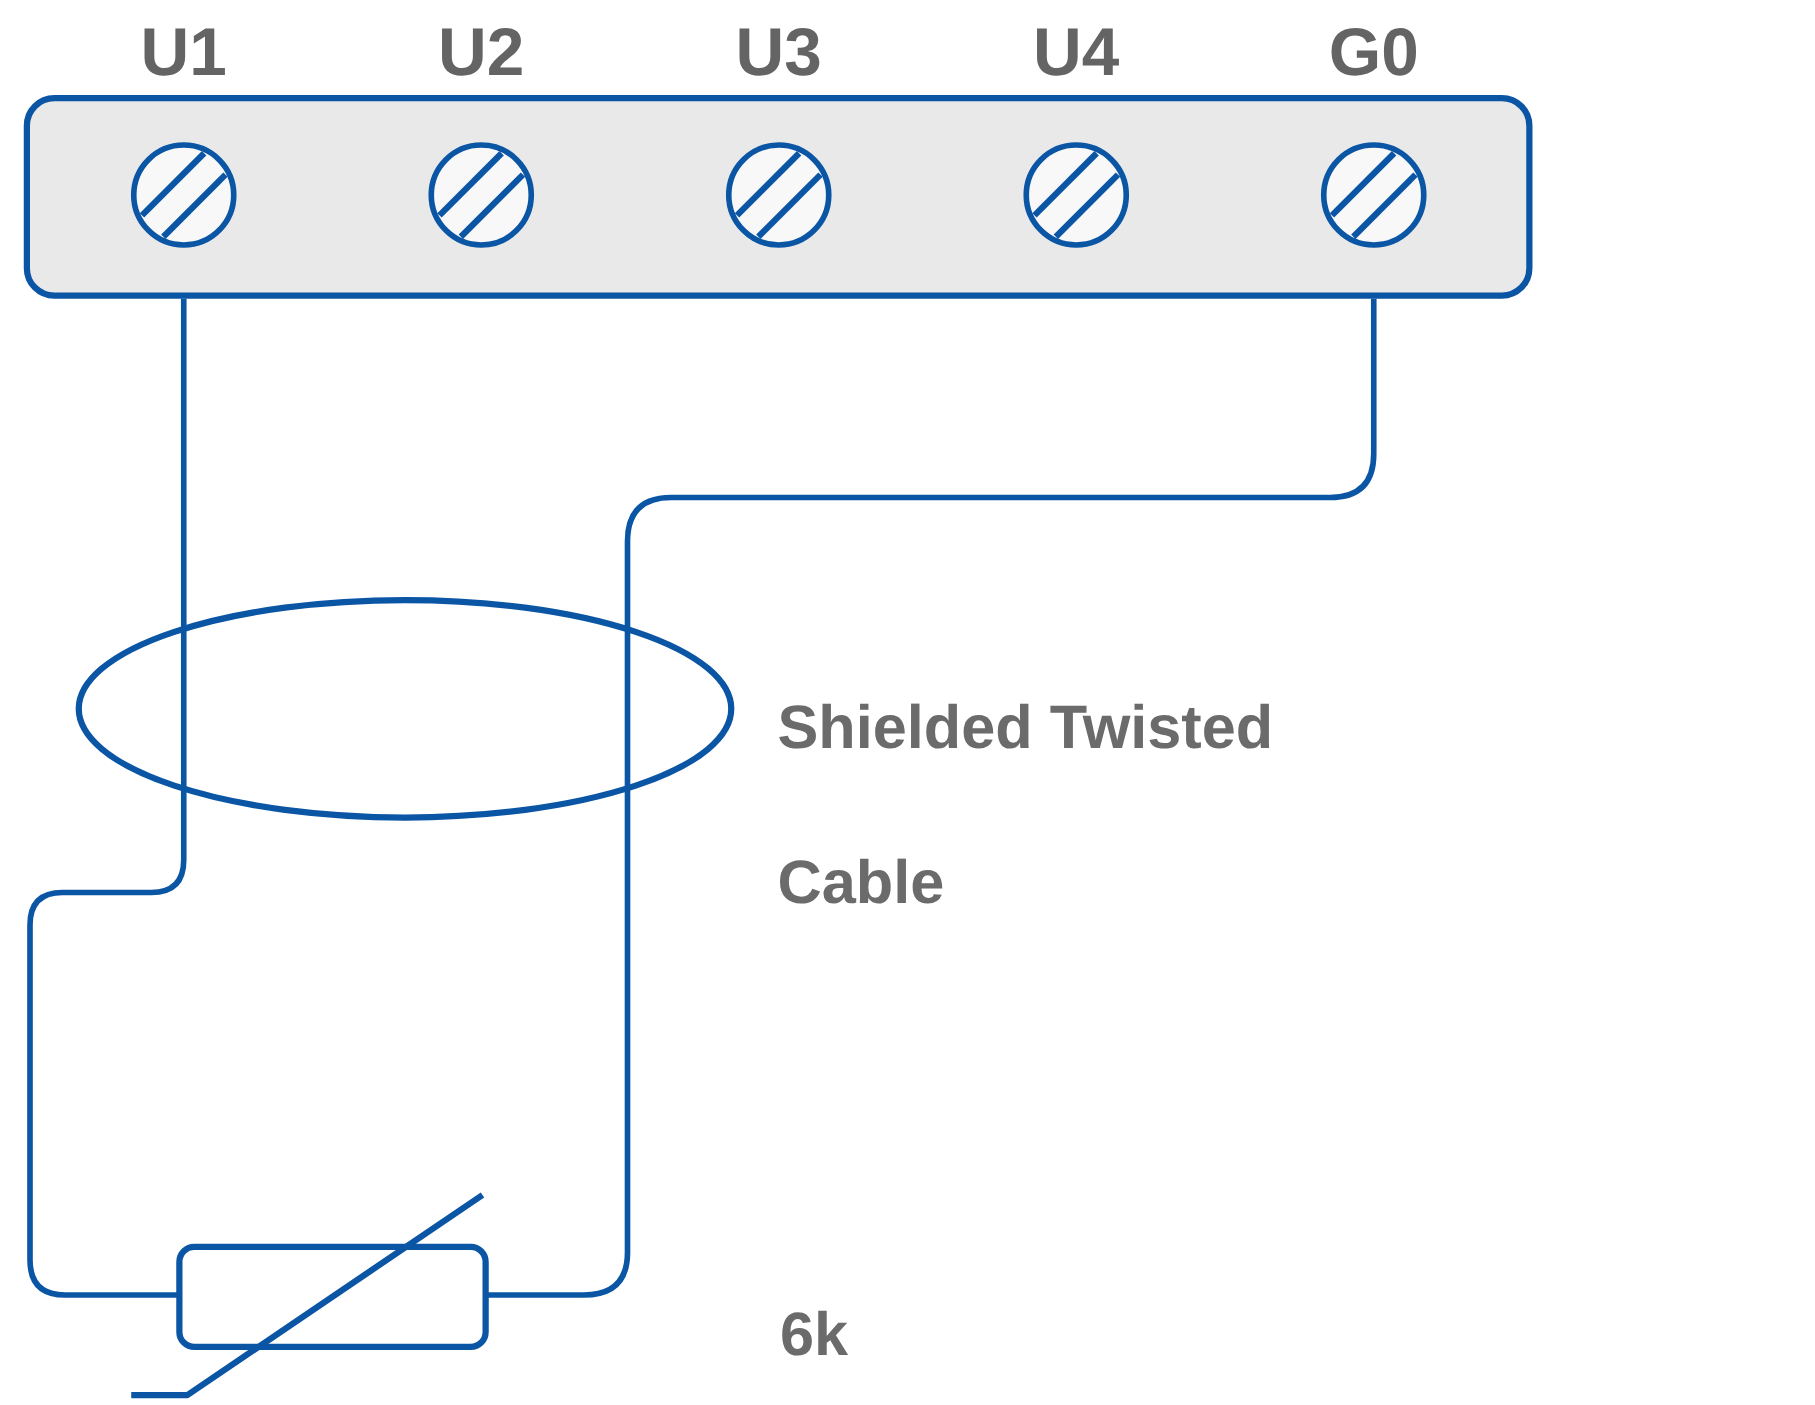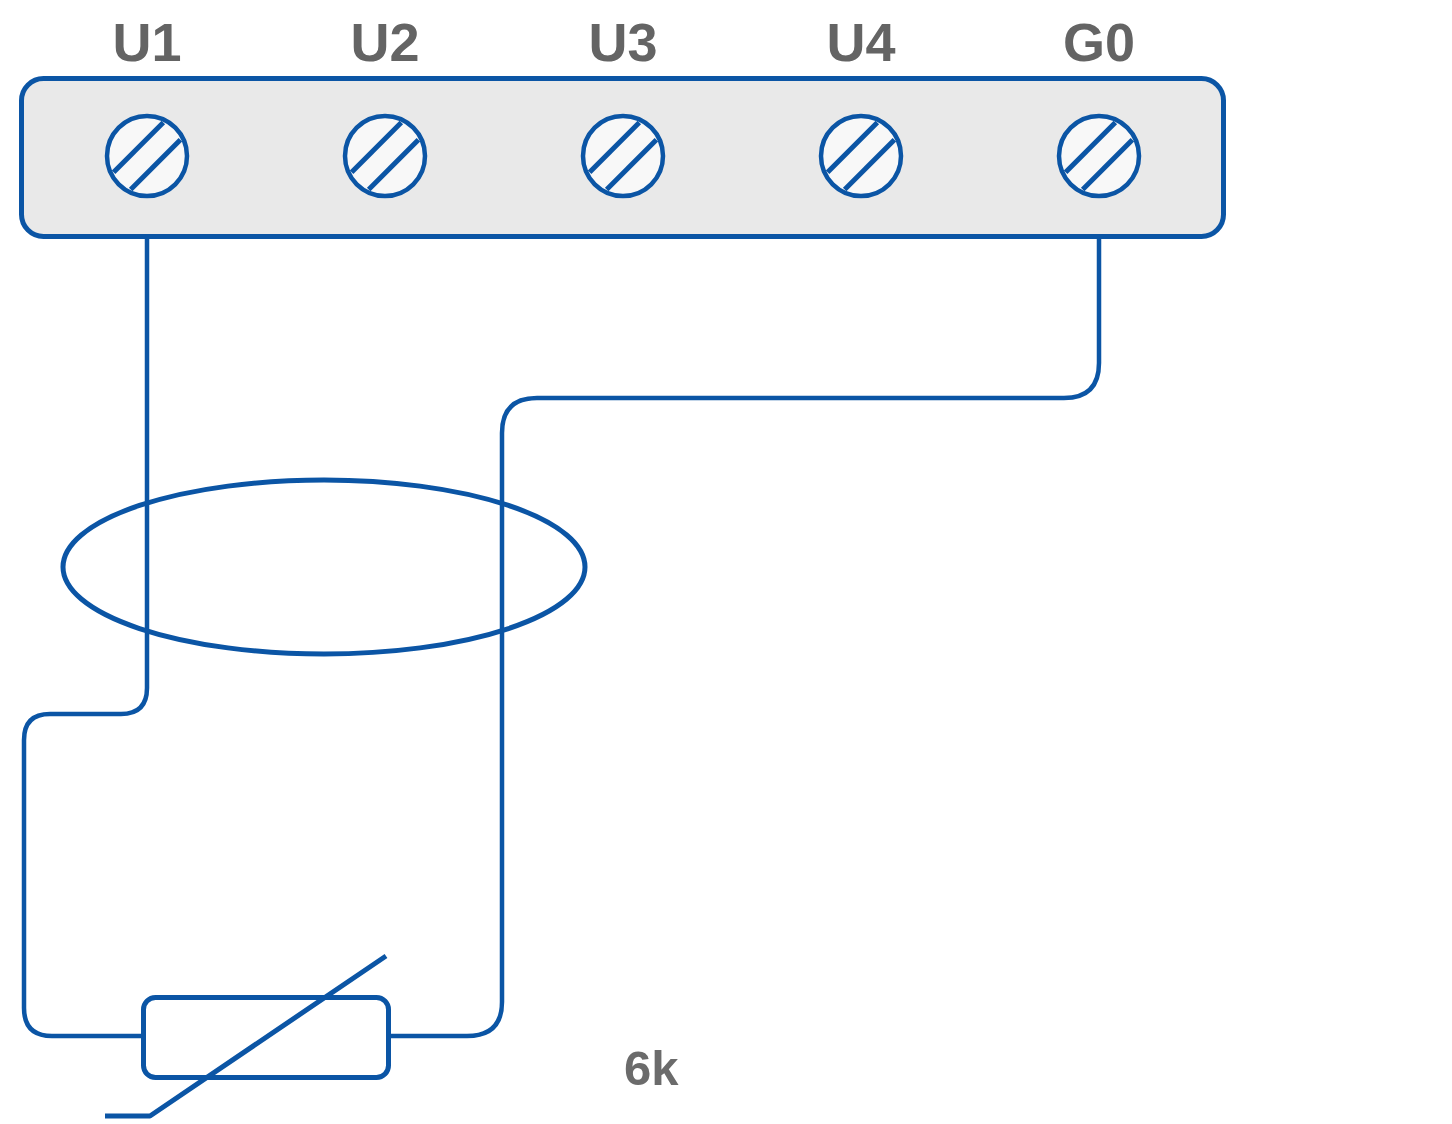--- a/index.html
+++ b/index.html
@@ -96,19 +96,21 @@
     </g>
   </svg>
 
   <div class="terminal-label" style="left:131px">U1</div>
   <div class="terminal-label" style="left:369px">U2</div>
   <div class="terminal-label" style="left:607px">U3</div>
   <div class="terminal-label" style="left:845px">U4</div>
   <div class="terminal-label" style="left:1083px">G0</div>
 
   <div class="annotation" id="cable-label">
+    <div>Shielded Twisted</div>
+    <div>Cable</div>
   </div>
   <div class="annotation" id="thermistor-label">
     <div>6k</div>
     
   </div>
 
 </div>
 
 </body></html>

